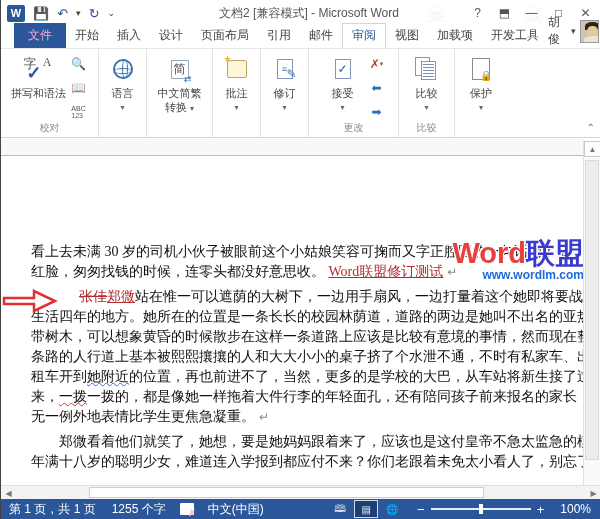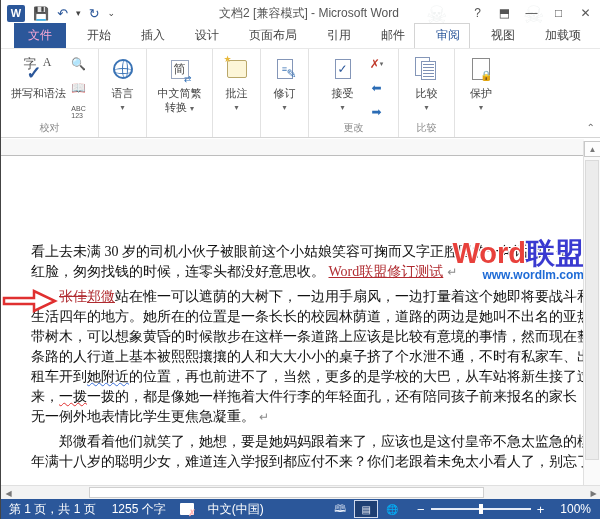--- a/index.html
+++ b/index.html
@@ -12,21 +12,21 @@
   .wicon { width:18px; height:17px; background:#2b579a; color:#fff; font-weight:bold; font-size:11px; display:flex; align-items:center; justify-content:center; border-radius:2px; }
   .qbtn { color:#2b579a; font-size:13px; line-height:1; cursor:default; }
   .qbtn.small { font-size:9px; color:#444; }
   .title-text { position:absolute; left:0; right:0; text-align:center; font-size:12px; color:#555; pointer-events:none;margin-left:16px; }
   .winbtns { position:absolute; right:2px; top:0; display:flex; height:26px; align-items:center; }
   .winbtn { width:27px; height:22px; display:flex; align-items:center; justify-content:center; font-size:12px; color:#555; }
   .skull { position:absolute; font-size:24px; color:#9aa; opacity:.14; pointer-events:none; }
 
   
   .tabrow { position:absolute; left:0; top:26px; width:600px; height:22px; background:#fff; display:flex; align-items:flex-end; }
-  .tab { padding:3px 9px 4px 21px; font-size:12px; color:#444; white-space:nowrap; }
+  .tab { padding:3px 9px 4px 9px; font-size:12px; color:#444; white-space:nowrap; }
   .tab.file { background:#2b579a; color:#f9a8d4; margin-left:13px; padding:4px 14px; }
   .tab.active { background:#fff; color:#2b579a; border:1px solid #d4d4d4; border-bottom:none; }
   .user-area { margin-left:auto; display:flex; align-items:center; gap:4px; padding-right:2px; font-size:12px; color:#444; }
   .avatar { width:24px; height:23px; background:#cfc4ae; position:relative; overflow:hidden; border:1px solid #999; }
   .avatar .hair { position:absolute; left:4px; top:1px; width:15px; height:8px; background:#2a2320; border-radius:50% 50% 0 0; }
   .avatar .face { position:absolute; left:6px; top:5px; width:11px; height:11px; background:#e8c69a; border-radius:45%; }
   .avatar .body { position:absolute; left:3px; top:15px; width:18px; height:8px; background:#e8e4da; border-radius:40% 40% 0 0; }
 
   
   .ribbon { position:absolute; left:0; top:48px; width:600px; height:90px; background:#fff; border-bottom:1px solid #d4d4d4; border-top:1px solid #e8e8e8; display:flex; }
@@ -65,21 +65,21 @@
   .pencil-doc:after { content:"✎"; position:absolute; right:-5px; bottom:-3px; color:#3a73b5; font-size:12px; }
 
   
   .docarea { position:absolute; left:0; top:139px; width:583px; height:346px; background:#f8f8f8; }
   .page { position:absolute; left:0; top:16px; width:583px; height:330px; background:#fff; border-top:1px solid #bdbdbd; overflow:hidden; }
   .doc-text { position:absolute; left:30px; top:86px; width:548px; font-family:"Liberation Serif", serif; font-size:14px; color:#111; }
   .dline { height:20px; line-height:20px; white-space:nowrap; }
   .dline.gap { margin-top:5px; }
   .dline.indent { text-indent:28px; }
   .seg-ins { color:#b02b30; text-decoration:underline; }
-  .seg-del { color:#b02b30; text-decoration:line-through; }
+  .seg-del { color:#b02b30; text-decoration:line-through;margin-left:20px; }
   .seg-wr { text-decoration:underline; text-decoration-style:wavy; text-decoration-color:#e03030; text-decoration-thickness:1px; }
   .seg-wb { text-decoration:underline; text-decoration-style:wavy; text-decoration-color:#3a6fd8; text-decoration-thickness:1px; }
   .pilcrow { color:#8a8a8a; font-size:12px; margin-left:4px; }
 
   .wm { position:absolute; right:0; top:83px; text-align:right; pointer-events:none; }
   .wm .l1 { font-size:29px; font-weight:bold; line-height:1;
             text-shadow:-1px -1px 0 #fff,1px -1px 0 #fff,-1px 1px 0 #fff,1px 1px 0 #fff; }
   .wm .l1 .w { color:#e8413c; } .wm .l1 .lm { color:#3a3ad0; }
   .wm .l2 { font-size:12px; font-weight:bold; color:#1e6bd6; line-height:1.2; }
 

